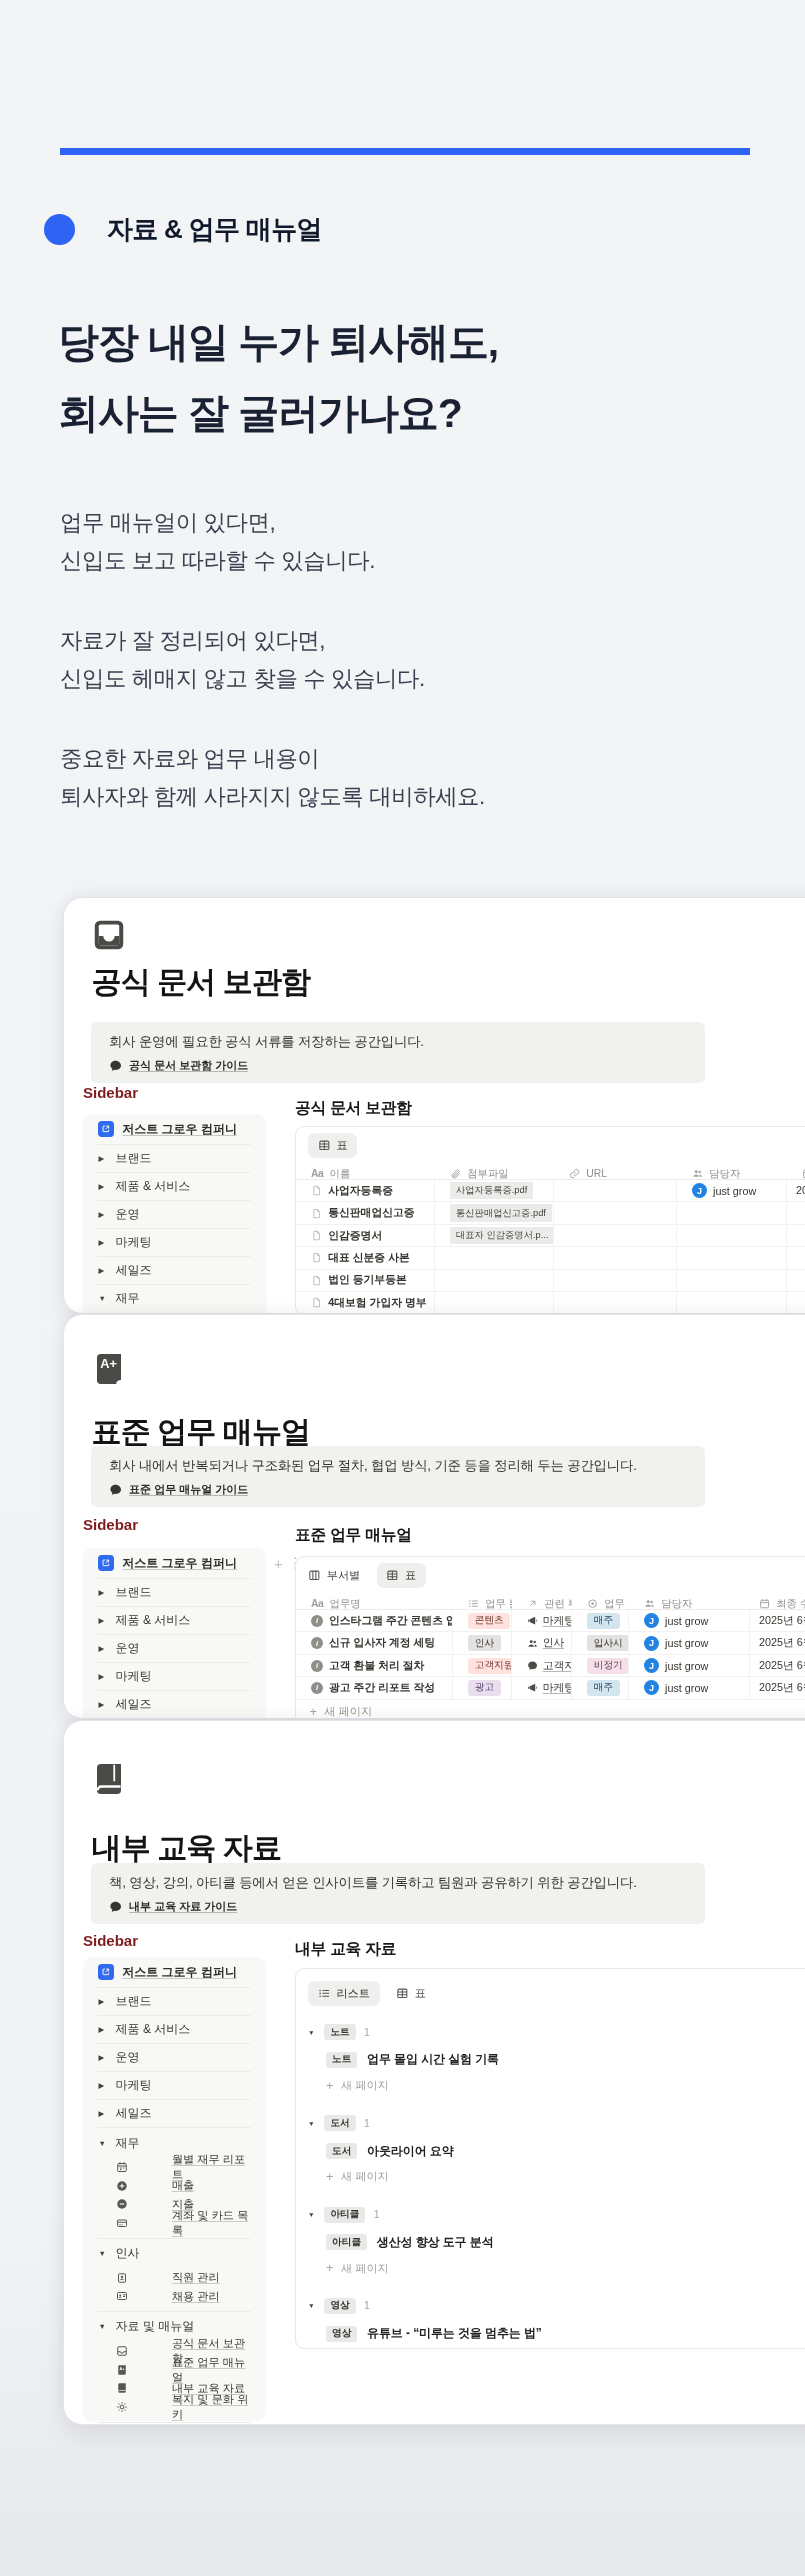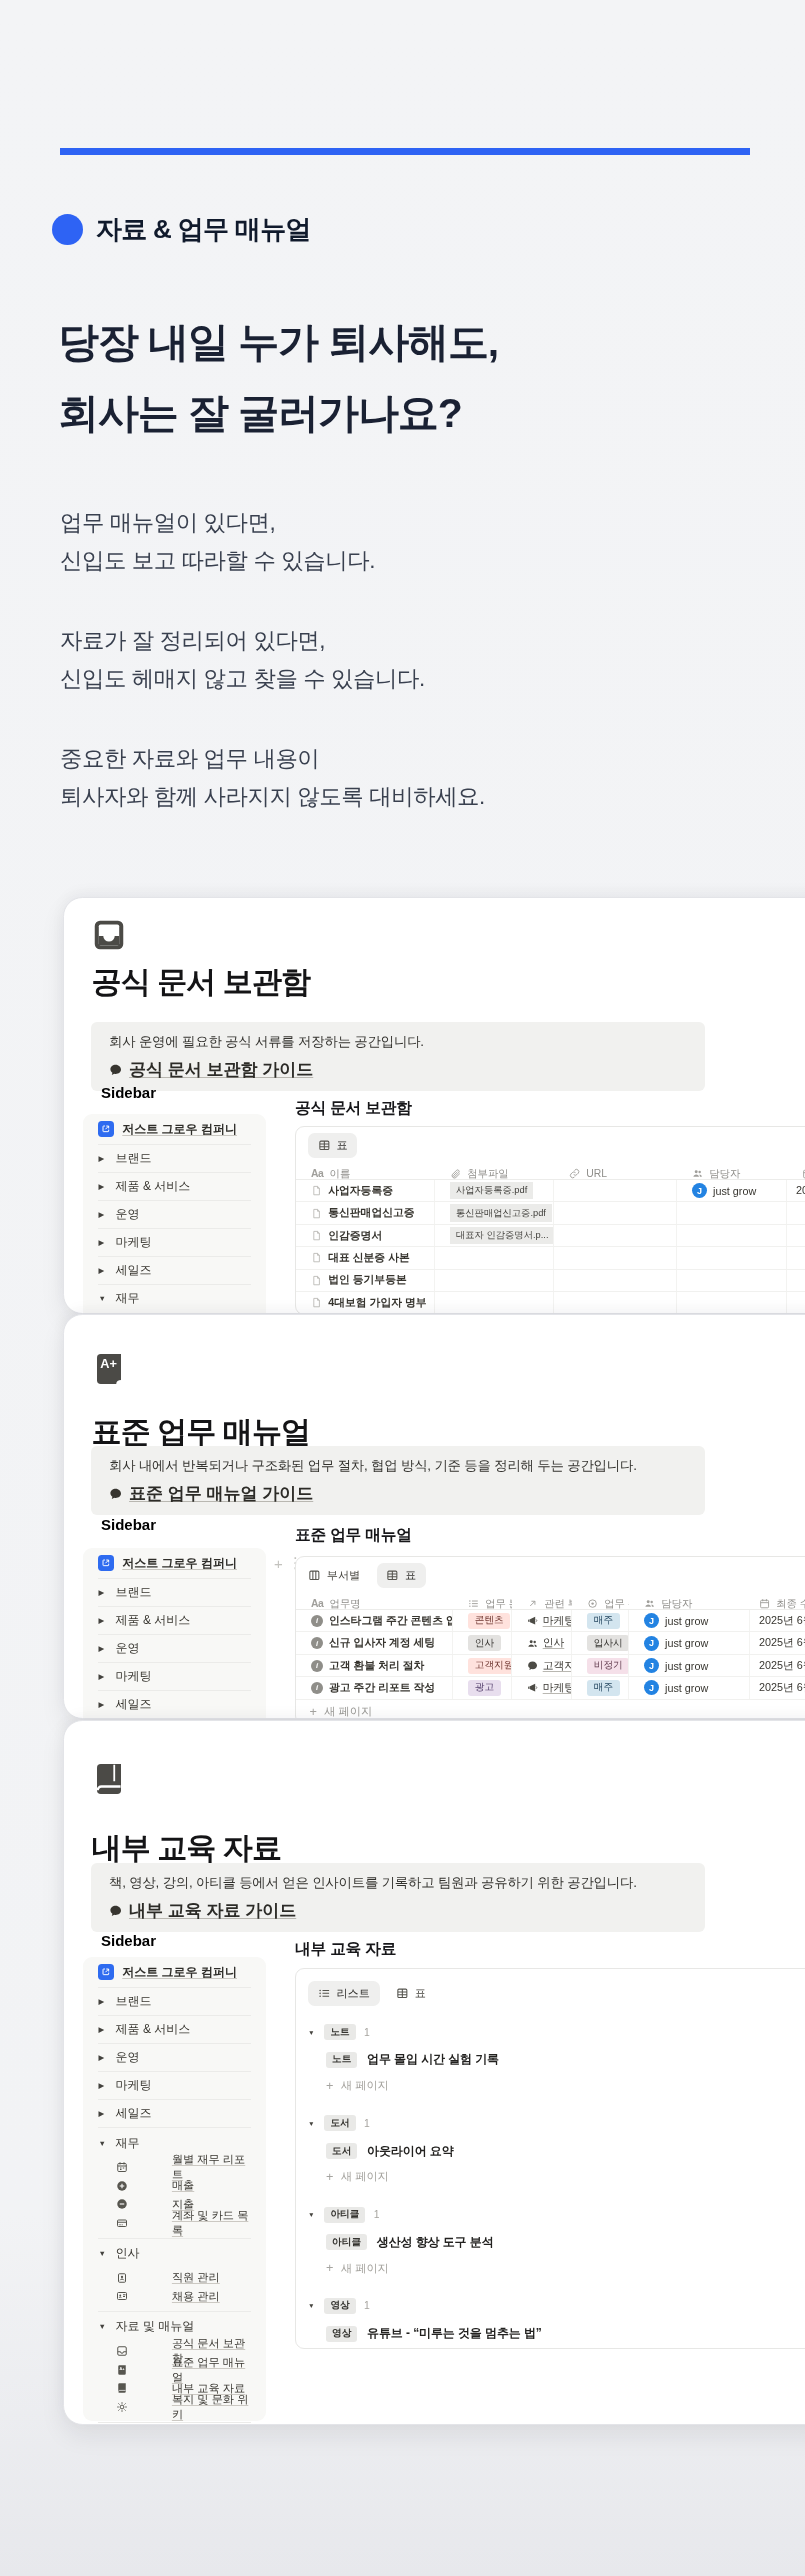--- a/index.html
+++ b/index.html
@@ -5,41 +5,41 @@
   * { margin:0; padding:0; box-sizing:border-box; }
   html,body { width:805px; height:2576px; }
   body {
     position:relative; overflow:hidden;
     font-family:"Liberation Sans","DejaVu Sans",sans-serif;
     color:#37352f;
     background:linear-gradient(180deg,#f3f4f6 0%,#f2f3f5 86%,#e7e8ec 100%);
   }
   
   .hero-bar{position:absolute;left:60px;top:148px;width:690px;height:6.7px;background:#2e63f4;}
-  .kicker{position:absolute;left:52px;top:212px;display:flex;align-items:center;gap:13px;}
+  .kicker{position:absolute;left:44px;top:212px;display:flex;align-items:center;gap:32px;}
   .kicker-dot{width:31px;height:31px;border-radius:50%;background:#2e63f4;flex:none;}
   .kicker-text{font-size:26px;font-weight:800;color:#101a2c;letter-spacing:-0.7px;}
   .h1{position:absolute;left:58px;top:307px;font-size:41px;line-height:71px;font-weight:800;color:#1a2133;letter-spacing:-1.1px;}
   .para{position:absolute;left:60px;font-size:22.4px;line-height:38px;color:#39404f;letter-spacing:-0.4px;}
   .p1{top:504px;} .p2{top:622px;} .p3{top:740px;}
   
   .card{position:absolute;left:63px;width:775px;background:#fff;border:0.7px solid #e3e4e8;border-radius:19.4px;
         box-shadow:0 -4.5px 13.4px rgba(20,24,40,.04), 0 10.4px 25px rgba(20,24,40,.08);overflow:hidden;}
   #card1{top:897px;height:417px;}
   #card2{top:1314px;height:405px;}
   #card3{top:1720px;height:705px;}
   .pg-icon{position:absolute;left:27px;width:36px;height:36px;color:#4b4a46;}
   .pg-icon svg{width:36px;height:36px;}
   .c-title{position:absolute;left:27.6px;font-size:30px;font-weight:800;color:#141416;letter-spacing:-0.9px;}
   .callout{position:absolute;left:27px;width:614px;background:#f1f1ef;border-radius:6px;padding:11.2px 18px 9.7px;}
   .callout-text{font-size:13.4px;color:#33322e;letter-spacing:-0.2px;}
   .callout-guide{display:flex;align-items:center;gap:6.7px;margin-top:6.7px;}
   .callout-guide svg{width:13.4px;height:13.4px;color:#37352f;flex:none;}
-  .guide-link{font-size:17px;font-weight:600;color:#2c2b27;text-decoration:underline;text-decoration-color:#b9b7b1;text-underline-offset:2.2px;}
-  .sb-label{position:absolute;left:37px;font-size:15px;font-weight:700;color:#000000;}
+  .guide-link{font-size:11px;font-weight:600;color:#2c2b27;text-decoration:underline;text-decoration-color:#b9b7b1;text-underline-offset:2.2px;}
+  .sb-label{position:absolute;left:19px;font-size:15px;font-weight:700;color:#7f1d1d;}
   
   .sb-panel{position:absolute;left:19.4px;width:183px;background:#f8f8f6;border-radius:9px;padding:0 15px;}
   .sb-row{display:flex;align-items:center;gap:8.2px;height:30px;font-size:12px;color:#37352f;}
   .sb-ws{font-weight:600;height:30px;}
   .sb-ws .ws-name{text-decoration:underline;text-decoration-color:#c9c7c1;text-underline-offset:2.2px;color:#2f2e2a;}
   .wsic{width:15.7px;height:15.7px;border-radius:3.7px;background:#2e6bf0;display:flex;align-items:center;justify-content:center;flex:none;}
   .wsic svg{width:9.7px;height:9.7px;}
   .sb-item{height:28px;border-top:0.7px solid #ebebe9;}
   .tri{font-size:7.5px;color:#43423e;width:9px;flex:none;}
   .sb-sub{display:flex;align-items:center;gap:7.5px;height:18.6px;padding-left:18px;font-size:11.2px;color:#37352f;}

